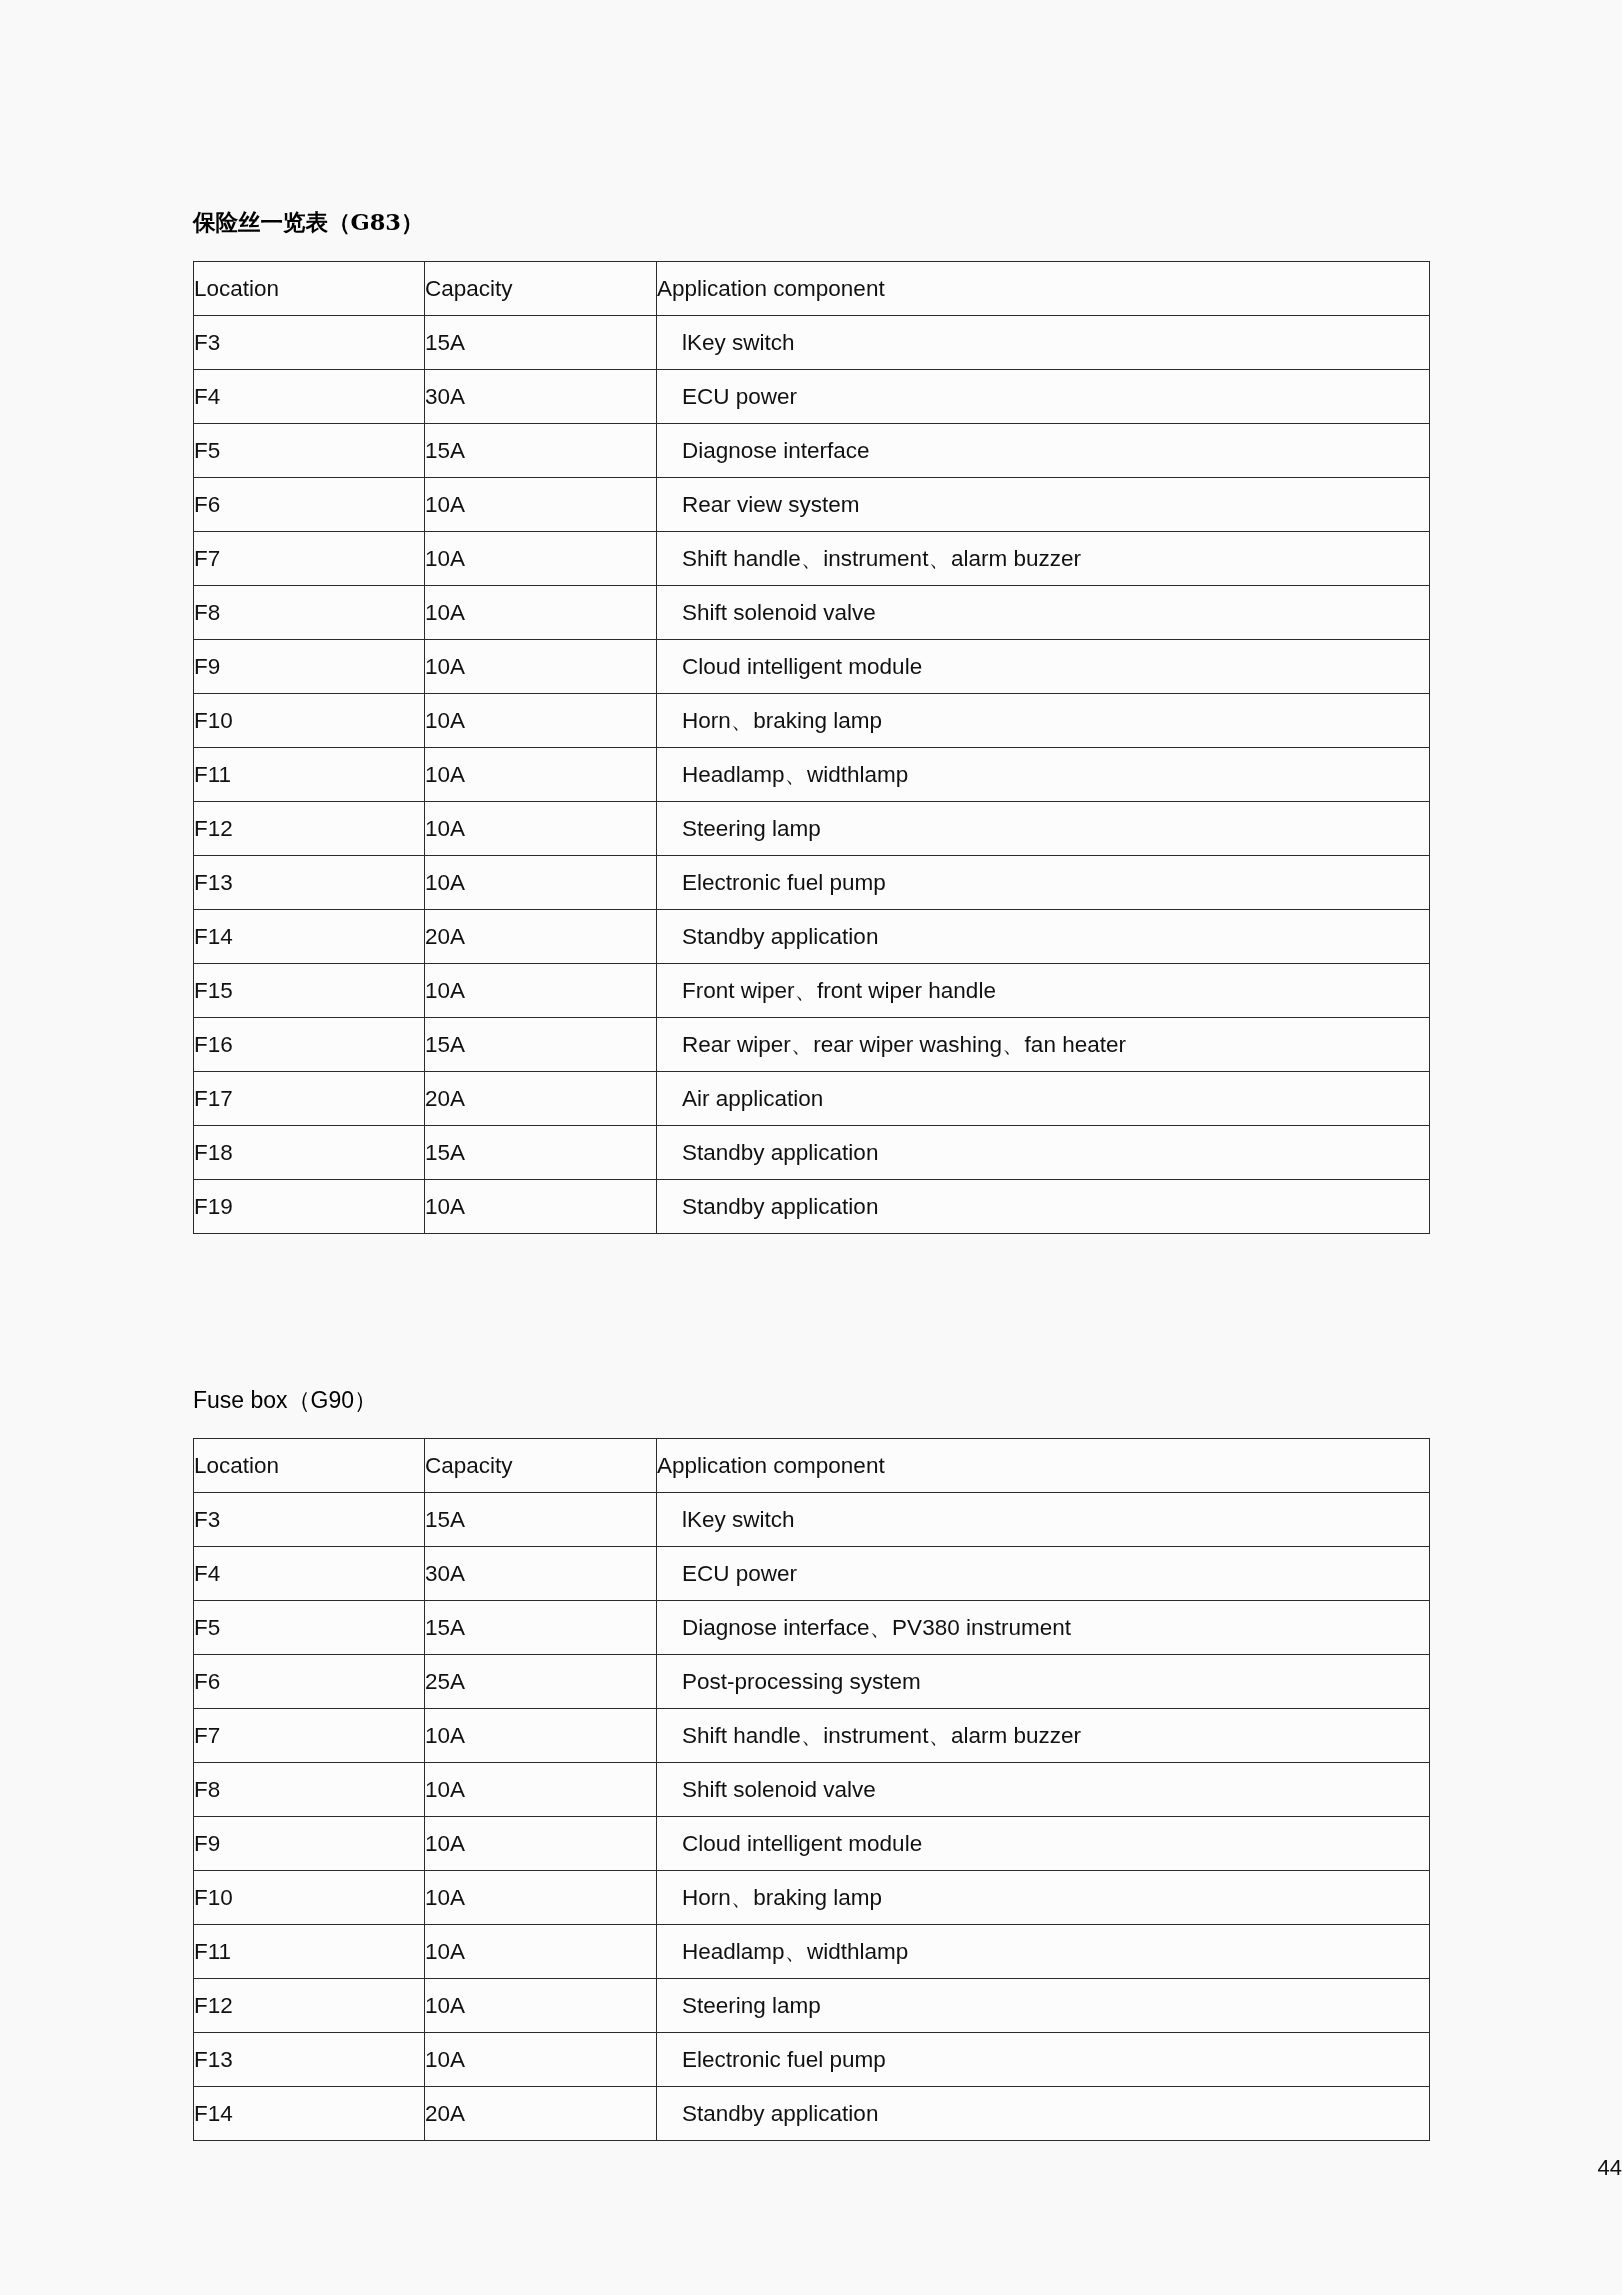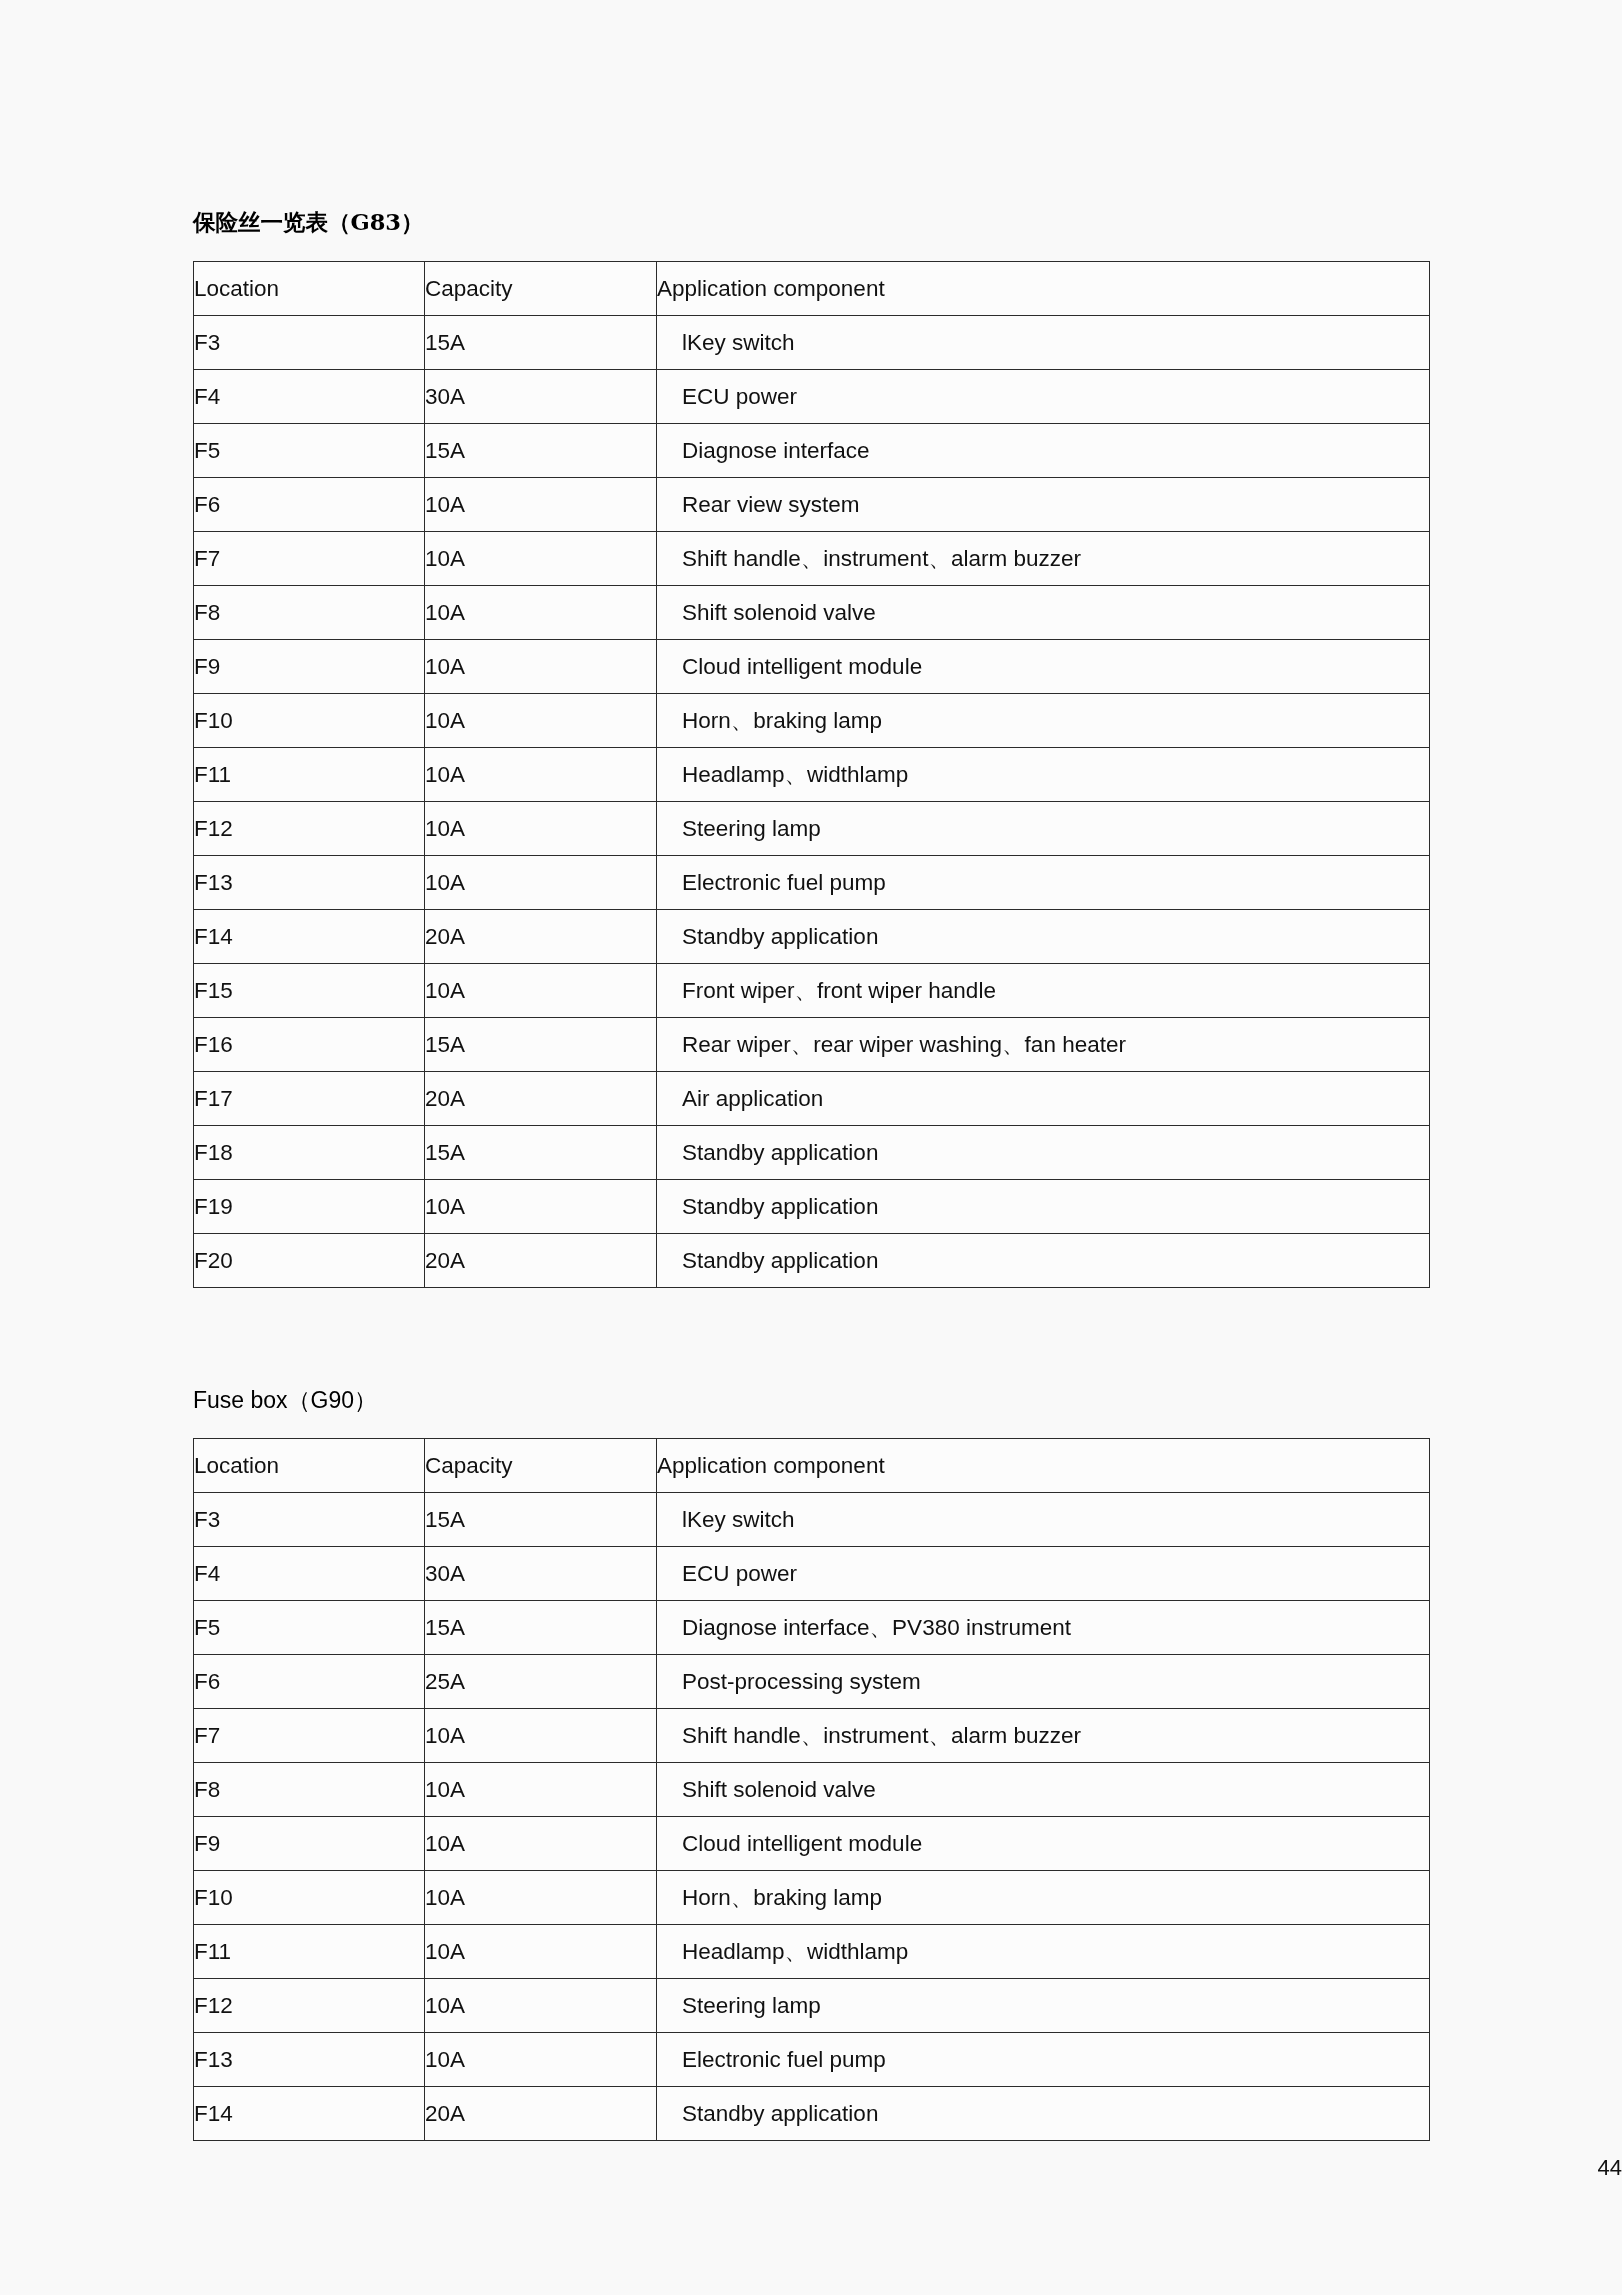--- a/index.html
+++ b/index.html
@@ -197,25 +197,20 @@
         <tr>
           <td class="cell-loc">F18</td>
           <td class="cell-cap">15A</td>
           <td class="cell-app">Standby application</td>
         </tr>
         <tr>
           <td class="cell-loc">F19</td>
           <td class="cell-cap">10A</td>
           <td class="cell-app">Standby application</td>
         </tr>
-        <tr>
-          <td class="cell-loc">F20</td>
-          <td class="cell-cap">20A</td>
-          <td class="cell-app">Standby application</td>
-        </tr>
       </tbody>
   </table>
 
   <div class="section-title latin" id="title-g90">Fuse box（G90）</div>
 
   <table class="fuse-table" id="table-g90">
     <colgroup>
       <col class="c-loc">
         <col class="c-cap">
         <col class="c-app">

